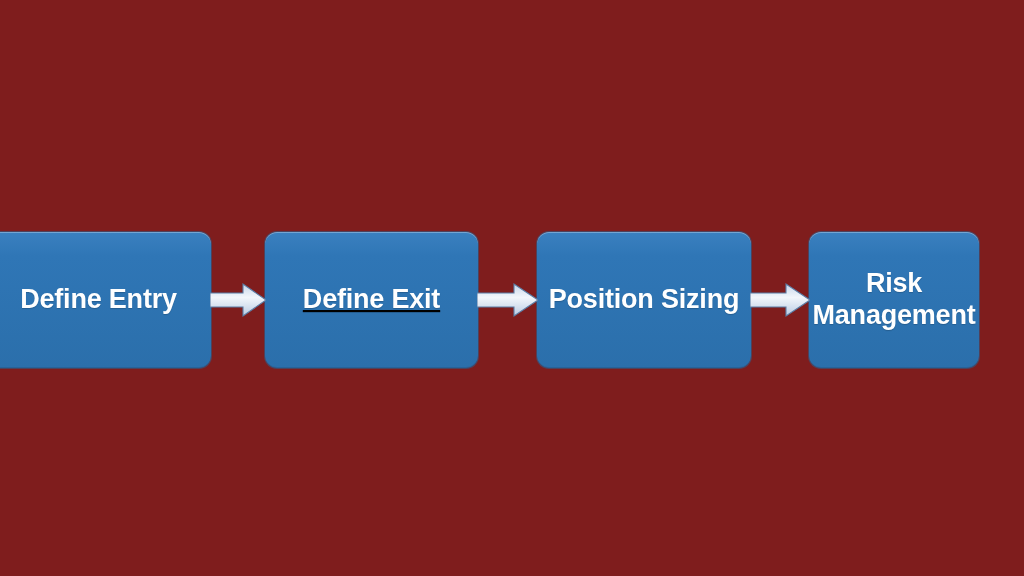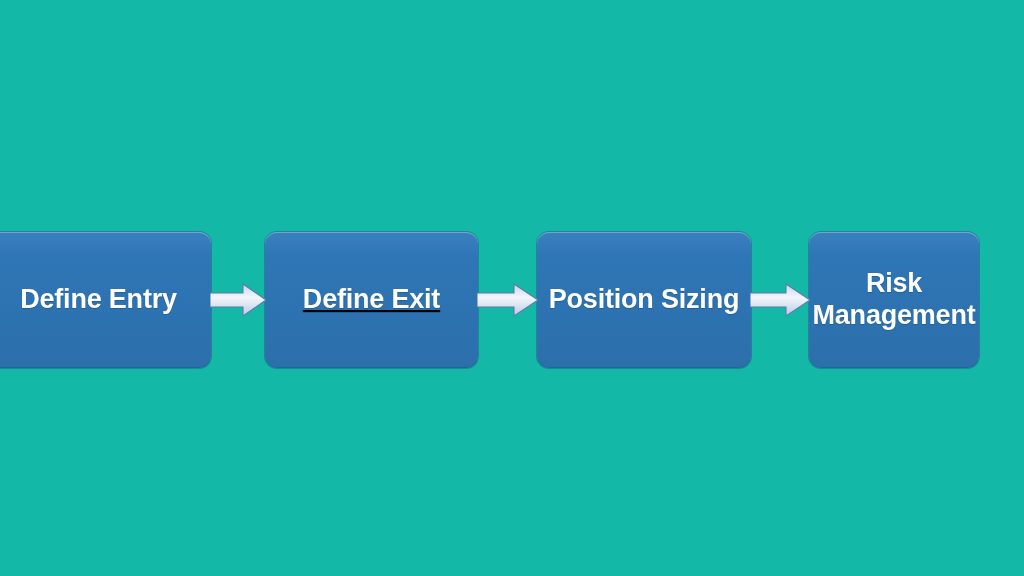--- a/index.html
+++ b/index.html
@@ -14,21 +14,21 @@
     overflow: hidden;
     position: relative;
   }
 
   #canvas {
     position: absolute;
     left: 0;
     top: 0;
     width: 1024px;
     height: 576px;
-    background: #14b8a6;
+    background: #7f1d1d;
   }
 
   
   .node {
     position: absolute;
     top: 232px;
     height: 136px;
     border-radius: 12px;
     background: linear-gradient(180deg, #3a80bf 0%, #2f76b6 18%, #2b6fab 100%);
     box-shadow: inset 0 1px 0 rgba(255,255,255,0.30),

